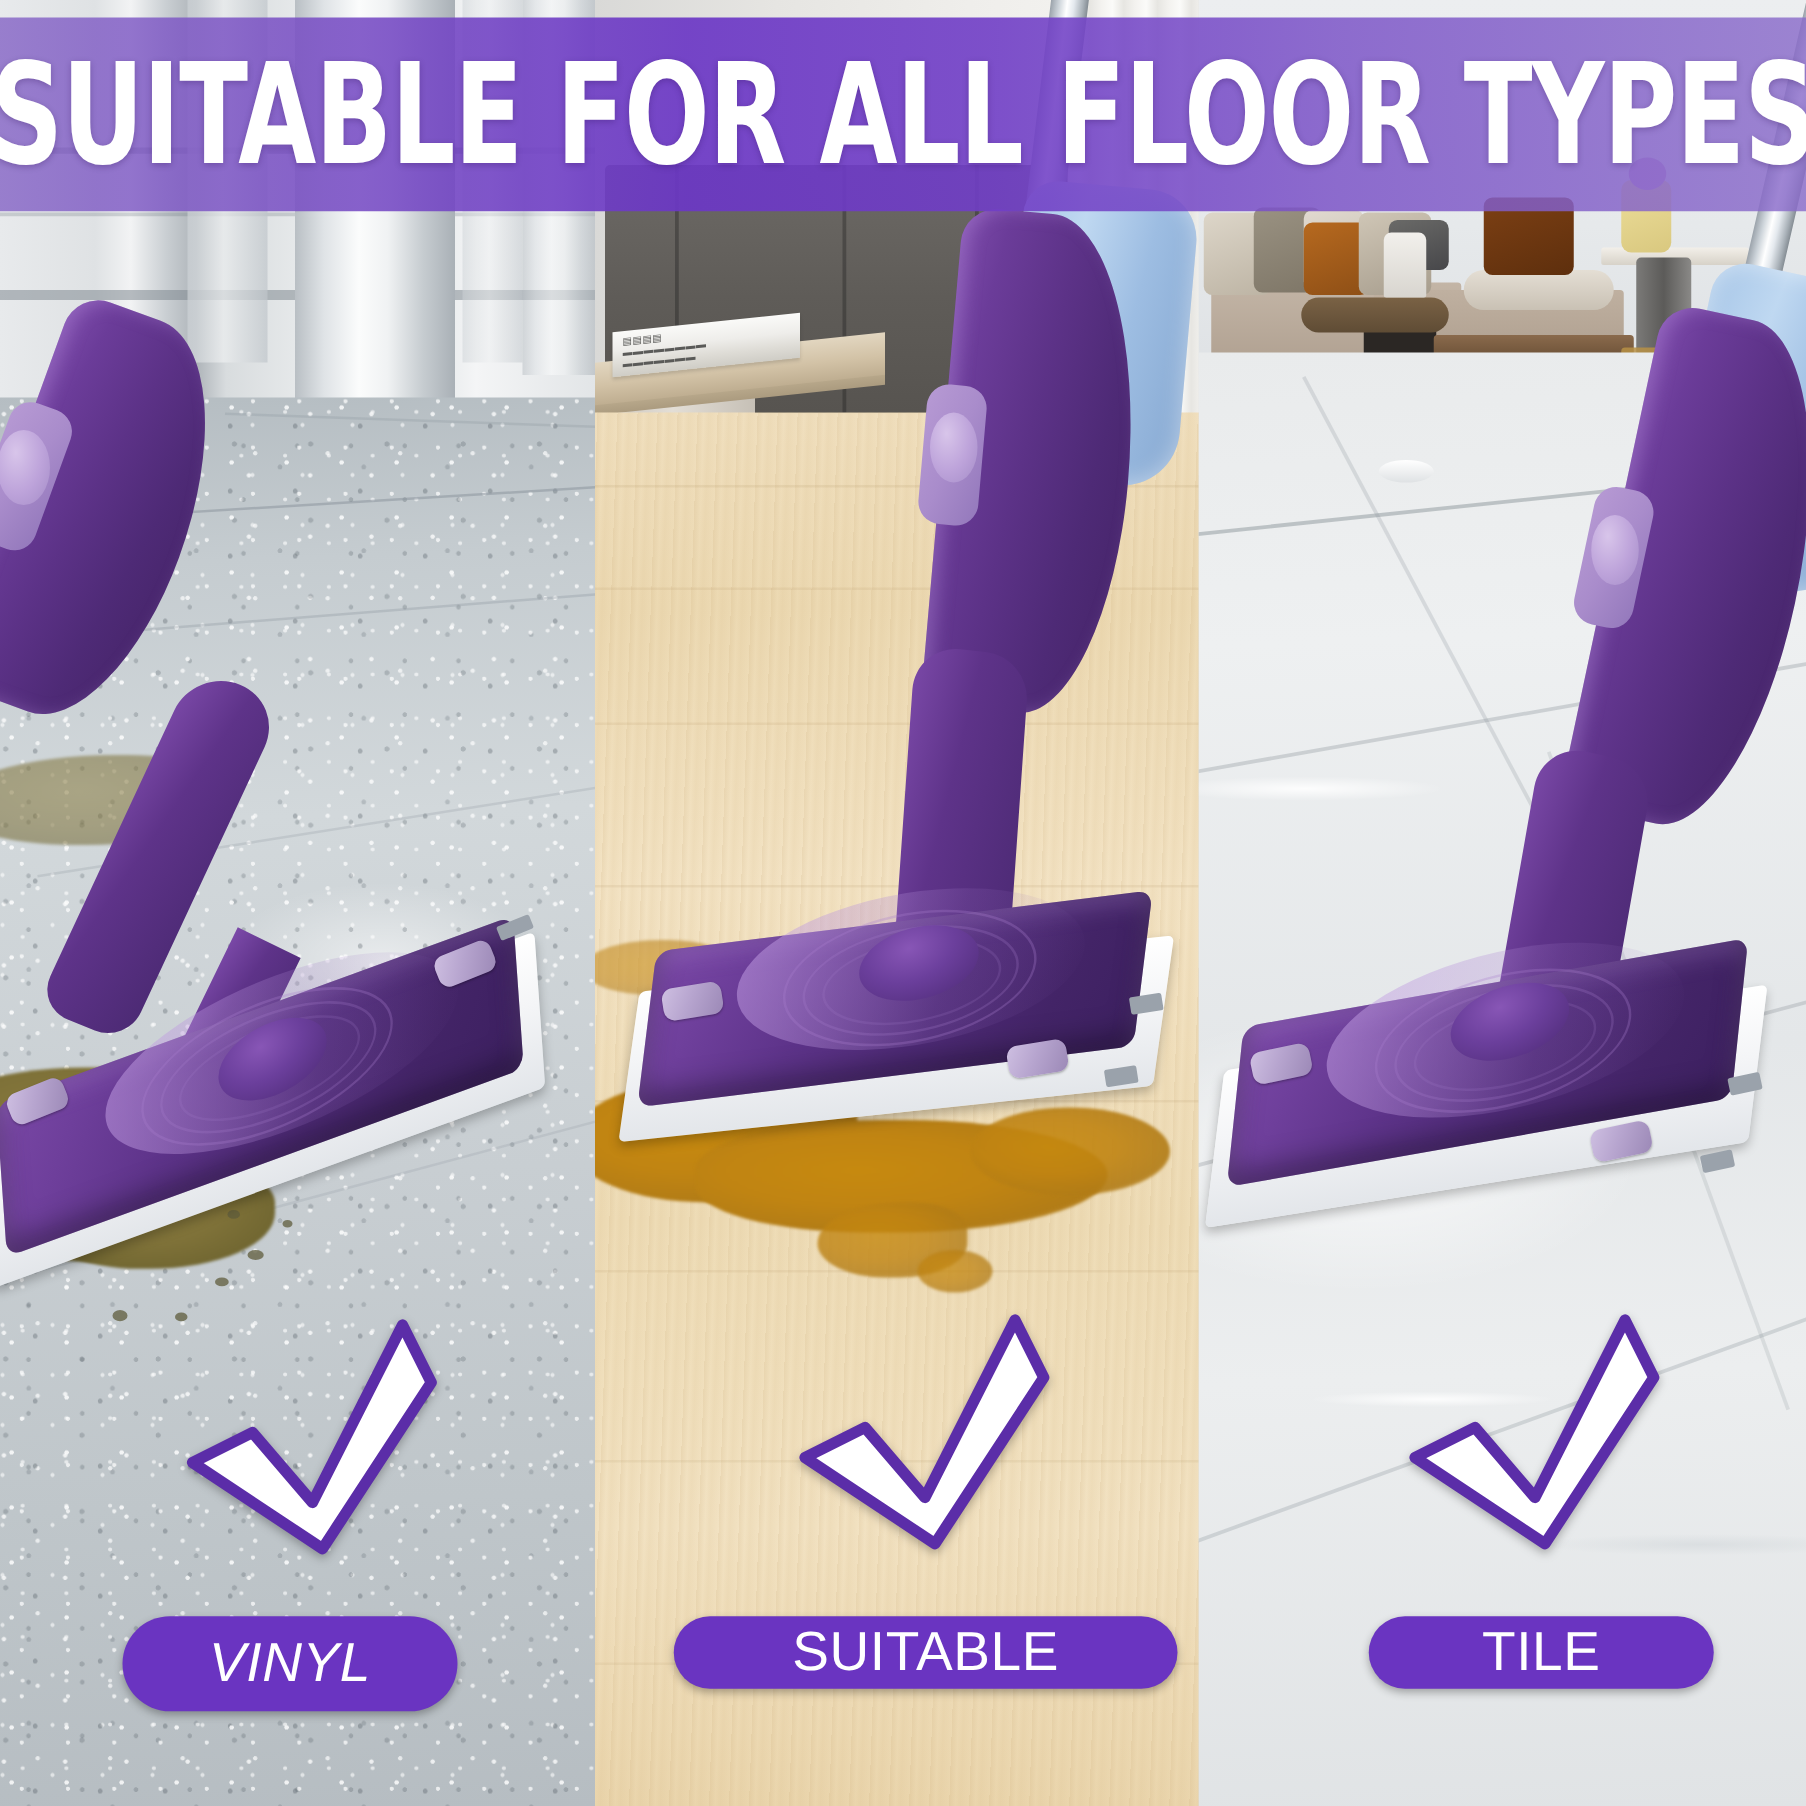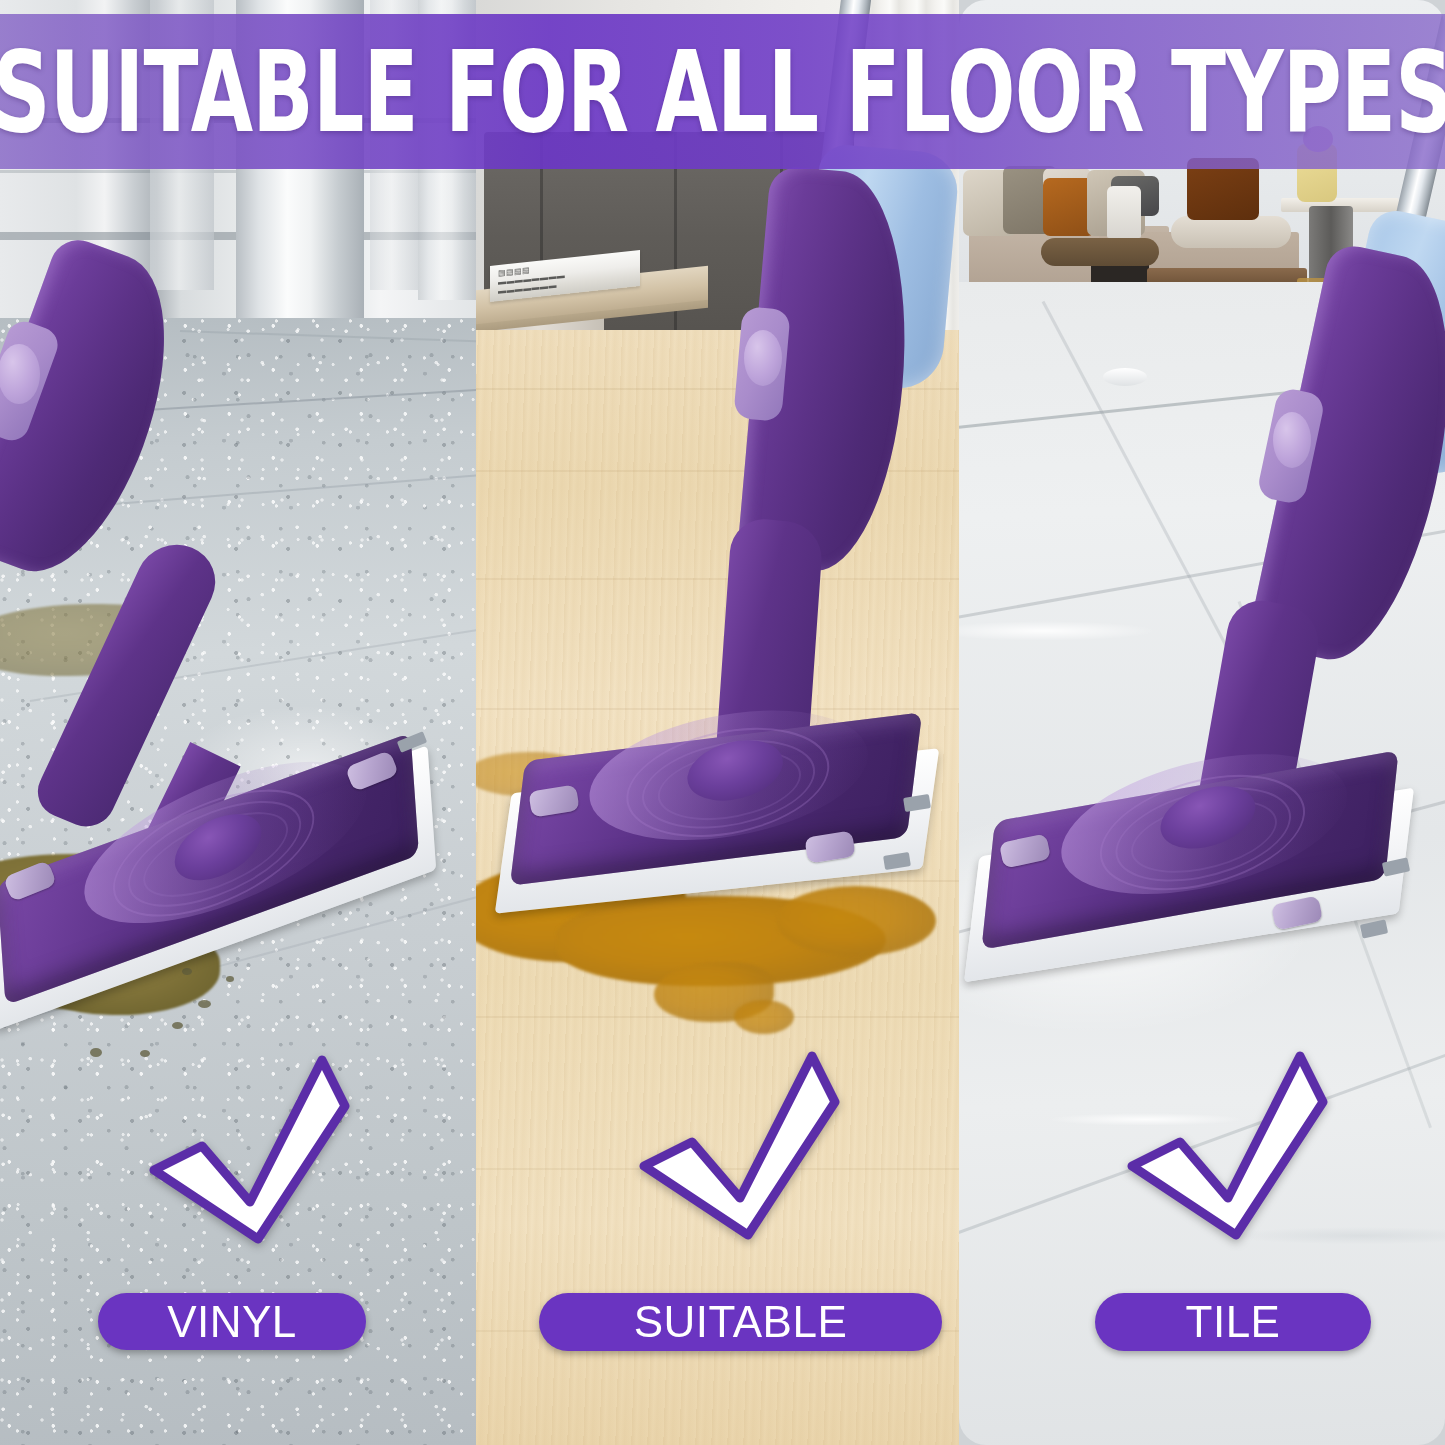--- a/index.html
+++ b/index.html
@@ -21,21 +21,21 @@
 
   
   .panel {
     position: absolute;
     top: 0;
     height: 1445px;
     overflow: hidden;
   }
   #panel-vinyl    { left: 0px;    width: 476px; }
   #panel-hardwood { left: 476px;  width: 483px; }
-  #panel-tile     { left: 959px;  width: 486px; border-radius: 27px; }
+  #panel-tile     { left: 959px;  width: 486px; }
 
   .scene { position: absolute; inset: 0; overflow: hidden; }
 
   
   .v-wall {
     position: absolute; left: 0; top: 0; width: 100%; height: 330px;
     background:
       linear-gradient(90deg,
         #e8eaec 0%, #dfe2e4 16%, #f2f3f4 22%, #c9ced2 28%,
         #aeb4b9 33%, #d8dcde 38%, #eceeef 55%, #dfe3e5 70%,
@@ -326,21 +326,21 @@
     background: #6a34c1;
     border-radius: 999px;
     color: #ffffff;
     font-family: "Liberation Sans", sans-serif;
     font-weight: 400;
     letter-spacing: .5px;
     box-shadow: 0 3px 7px rgba(0,0,0,.30);
     box-sizing: border-box;
   }
   #pill-vinyl {
-    left: 98px; top: 1293px; width: 268px; height: 57px; font-size: 44px;
+    left: 98px; top: 1293px; width: 268px; height: 76px; font-size: 44px; font-style: italic;
   }
   #pill-hardwood {
     left: 539px; top: 1293px; width: 403px; height: 58px; font-size: 44px;
   }
   #pill-tile {
     left: 1095px; top: 1293px; width: 276px; height: 58px; font-size: 44px;
   }
 </style>
 </head>
 <body>

